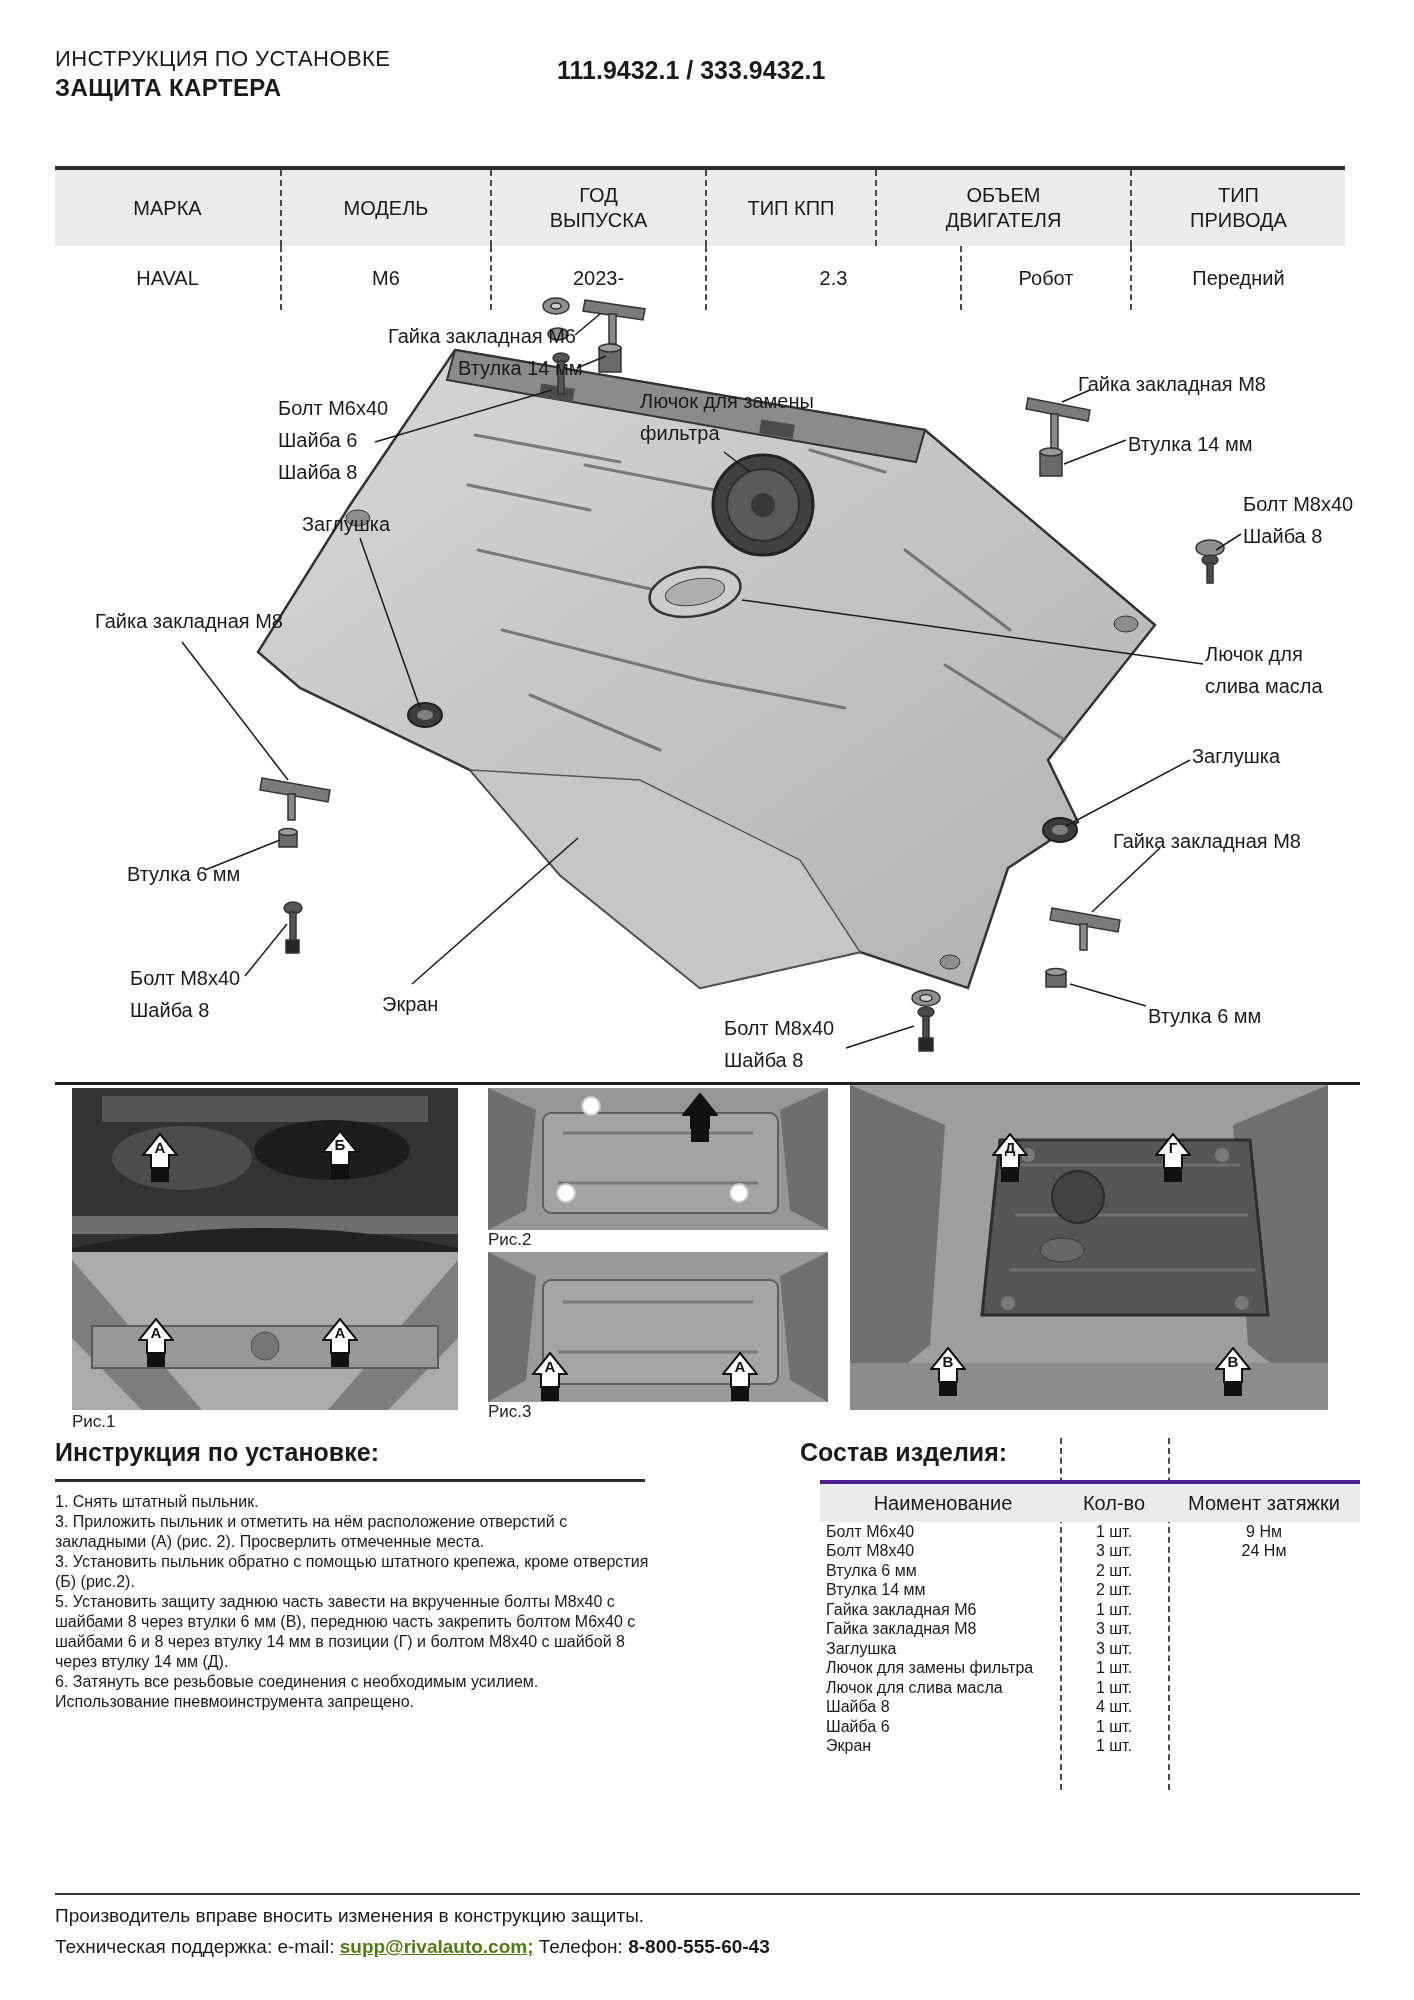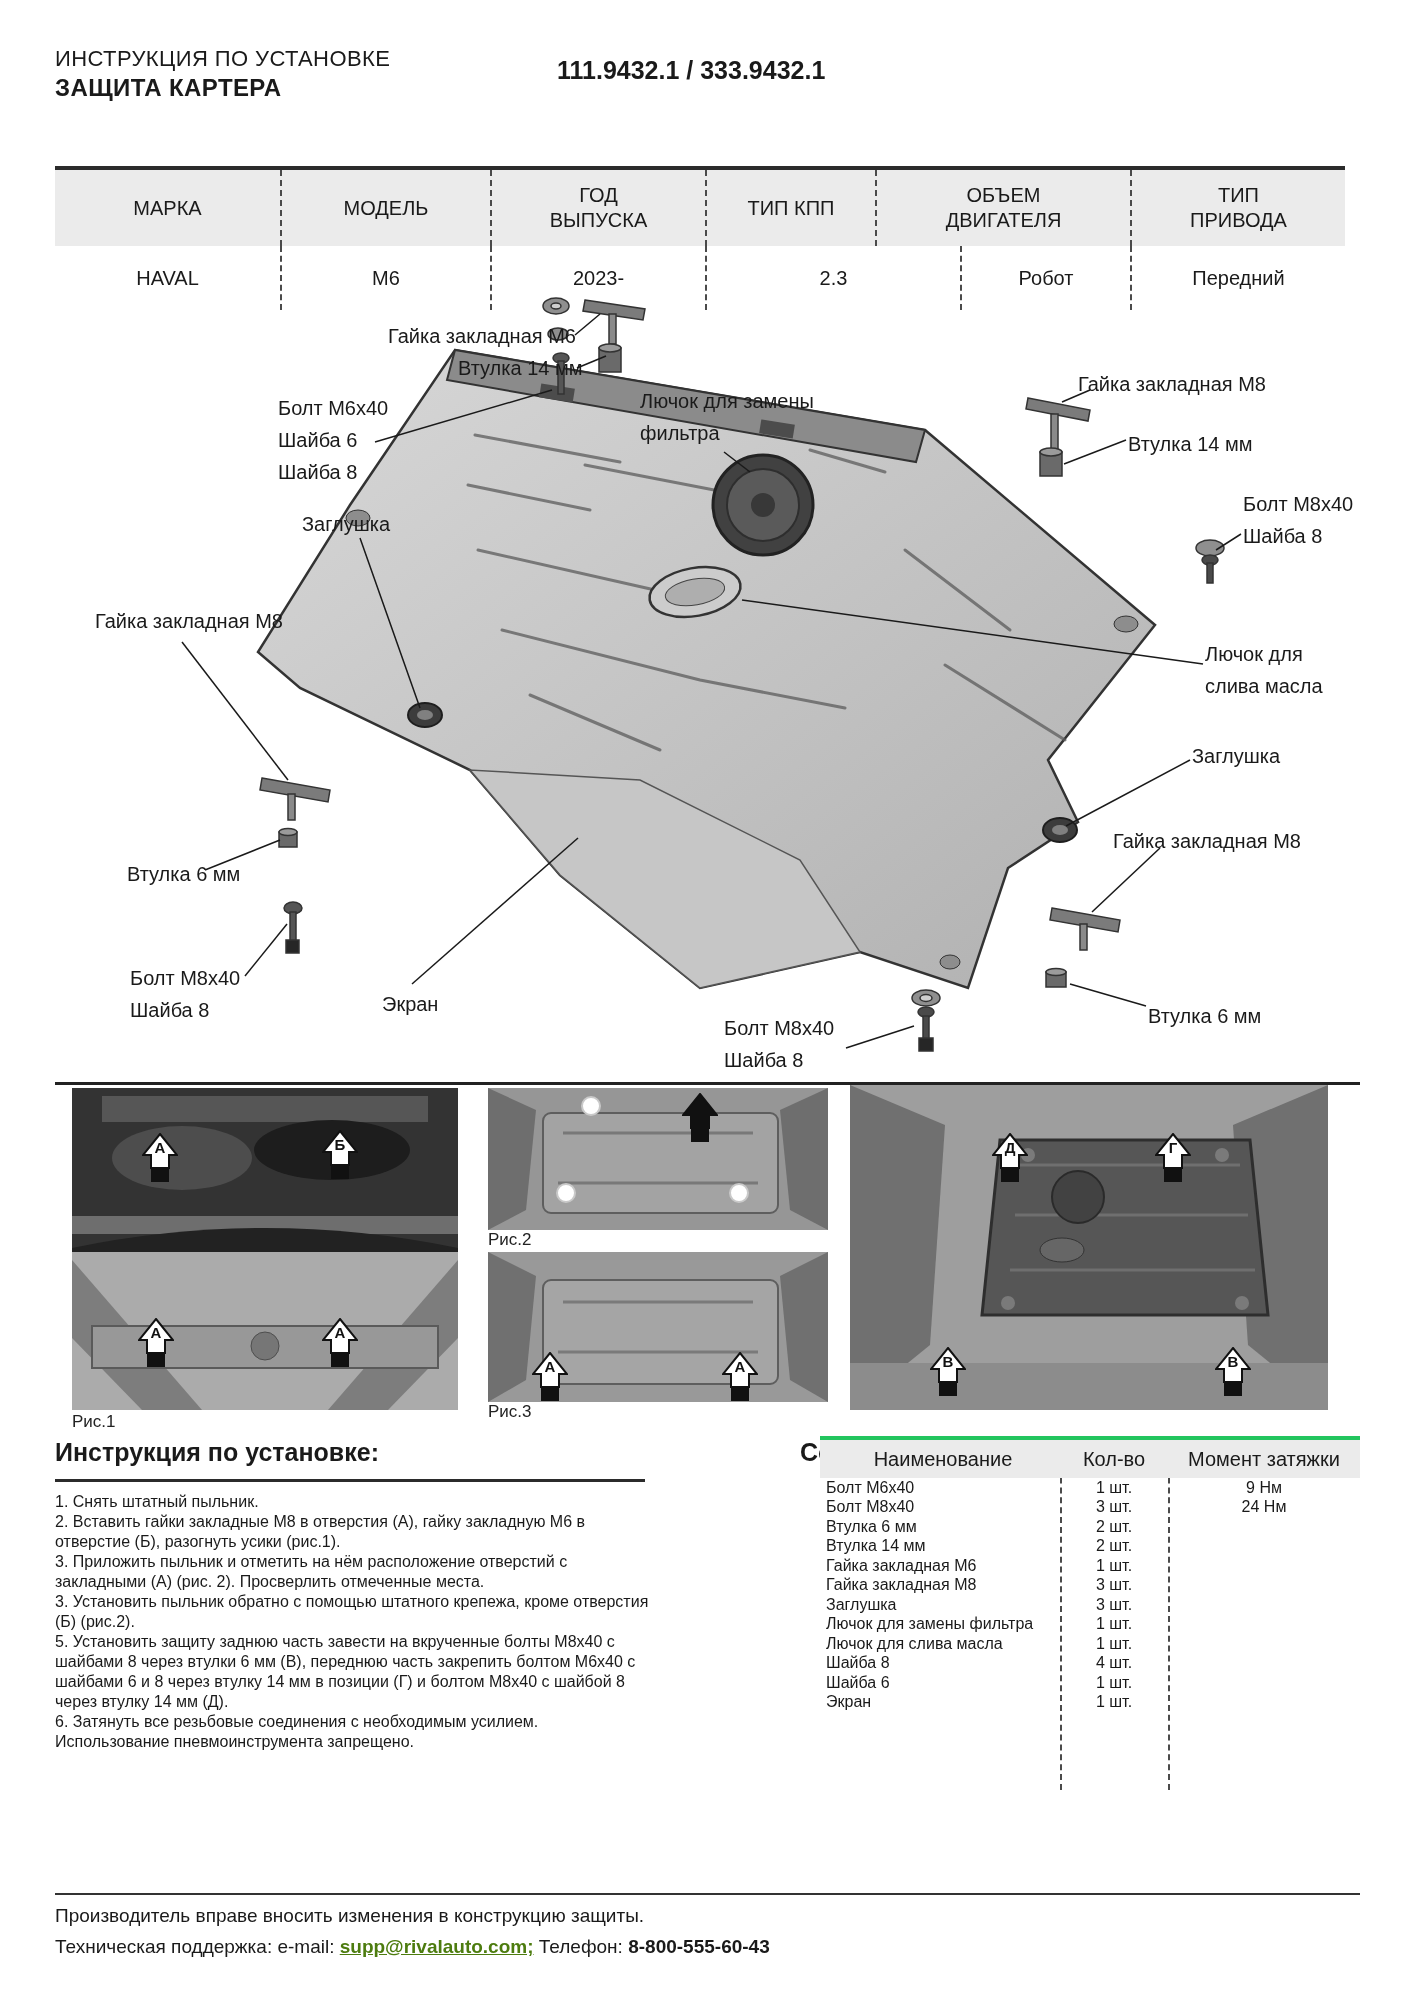--- a/index.html
+++ b/index.html
@@ -26,21 +26,21 @@
   .fig-caption{position:absolute;font-size:17px;text-align:left;color:#222;}
   .arrow{position:absolute;}
   .hline{position:absolute;background:#222;}
   
   .instr-head{left:55px;top:1438px;font-size:25px;font-weight:bold;}
   .instr-rule{left:55px;top:1479px;width:590px;height:3px;background:#2b2b2b;}
   .instr-list{left:55px;top:1492px;width:600px;font-size:16px;line-height:20px;}
   .instr-list p{margin:0;}
   
   .comp-head{left:800px;top:1438px;font-size:25px;font-weight:bold;}
-  .comp{left:820px;top:1436px;width:540px;border-top:4px solid #22c55e;}
+  .comp{left:820px;top:1480px;width:540px;border-top:4px solid #4c1d95;}
   .comp-hrow{display:flex;height:38px;background:#ebebeb;align-items:center;font-size:20px;}
   .comp-hcell{text-align:center;}
   .comp-row{display:flex;height:19.5px;align-items:center;font-size:16px;}
   .comp-name{width:240px;padding-left:6px;box-sizing:border-box;}
   .comp-qty{width:108px;text-align:center;}
   .comp-torque{width:192px;text-align:center;}
   .comp-dash{position:absolute;width:0;border-left:2px dashed #4a4a4a;}
   
   .footer-rule{left:55px;top:1893px;width:1305px;height:2px;background:#333;}
   .footer-1{left:55px;top:1905px;font-size:19px;font-weight:normal;}
@@ -326,21 +326,20 @@
       <polygon points="18,1 35,22 27,22 27,35 9,35 9,22 1,22" fill="#fff" stroke="#111" stroke-width="2"></polygon>
       <rect x="9" y="35" width="18" height="14" fill="#111"></rect>
       <text x="18" y="20" text-anchor="middle" font-size="15" font-weight="bold" fill="#111">В</text>
     </svg>
   </div>
 
   <div class="abs instr-head">Инструкция по установке:</div>
   <div class="abs instr-rule"></div>
   <div class="abs instr-list">
     <p>1. Снять штатный пыльник.</p>
-    <p>2. Вставить гайки закладные М8 в отверстия (А), гайку закладную М6 в отверстие (Б), разогнуть усики (рис.1).</p>
     <p>3. Приложить пыльник и отметить на нём расположение отверстий с закладными (А) (рис. 2). Просверлить отмеченные места.</p>
     <p>3. Установить пыльник обратно с помощью штатного крепежа, кроме отверстия (Б) (рис.2).</p>
     <p>5. Установить защиту заднюю часть завести на вкрученные болты М8х40 с шайбами 8 через втулки 6 мм (В), переднюю часть закрепить болтом М6х40 с шайбами 6 и 8 через втулку 14 мм  в позиции (Г) и болтом М8х40 с шайбой 8 через втулку 14 мм (Д).</p>
     <p>6. Затянуть все резьбовые соединения с необходимым усилием. Использование пневмоинструмента запрещено.</p>
   </div>
 
   <div class="abs comp-head">Состав изделия:</div>
   <div class="abs comp-dash" style="left:1060px;top:1438px;height:352px"></div>
   <div class="abs comp-dash" style="left:1168px;top:1438px;height:352px"></div>
   <div class="abs comp">

